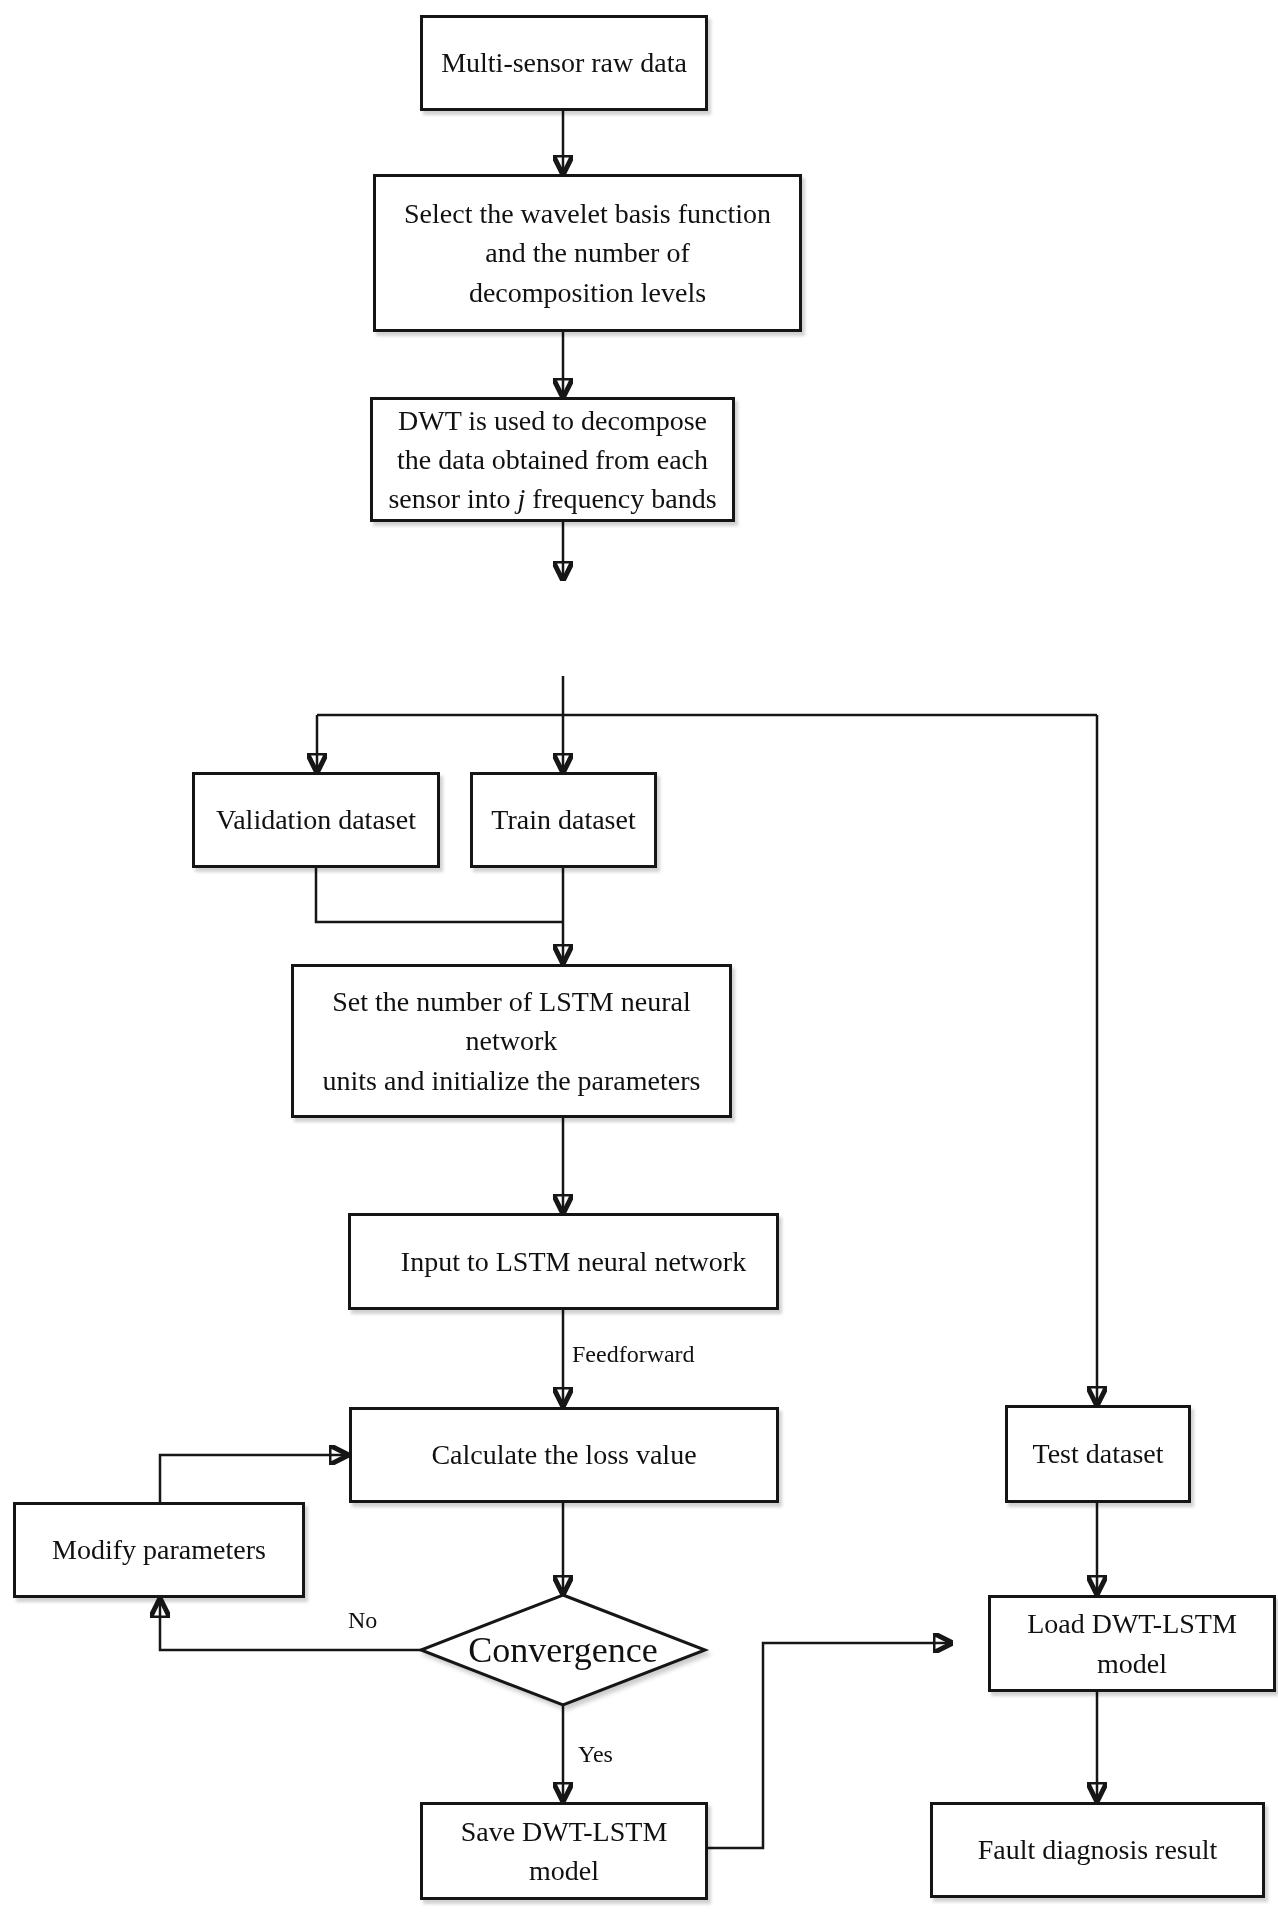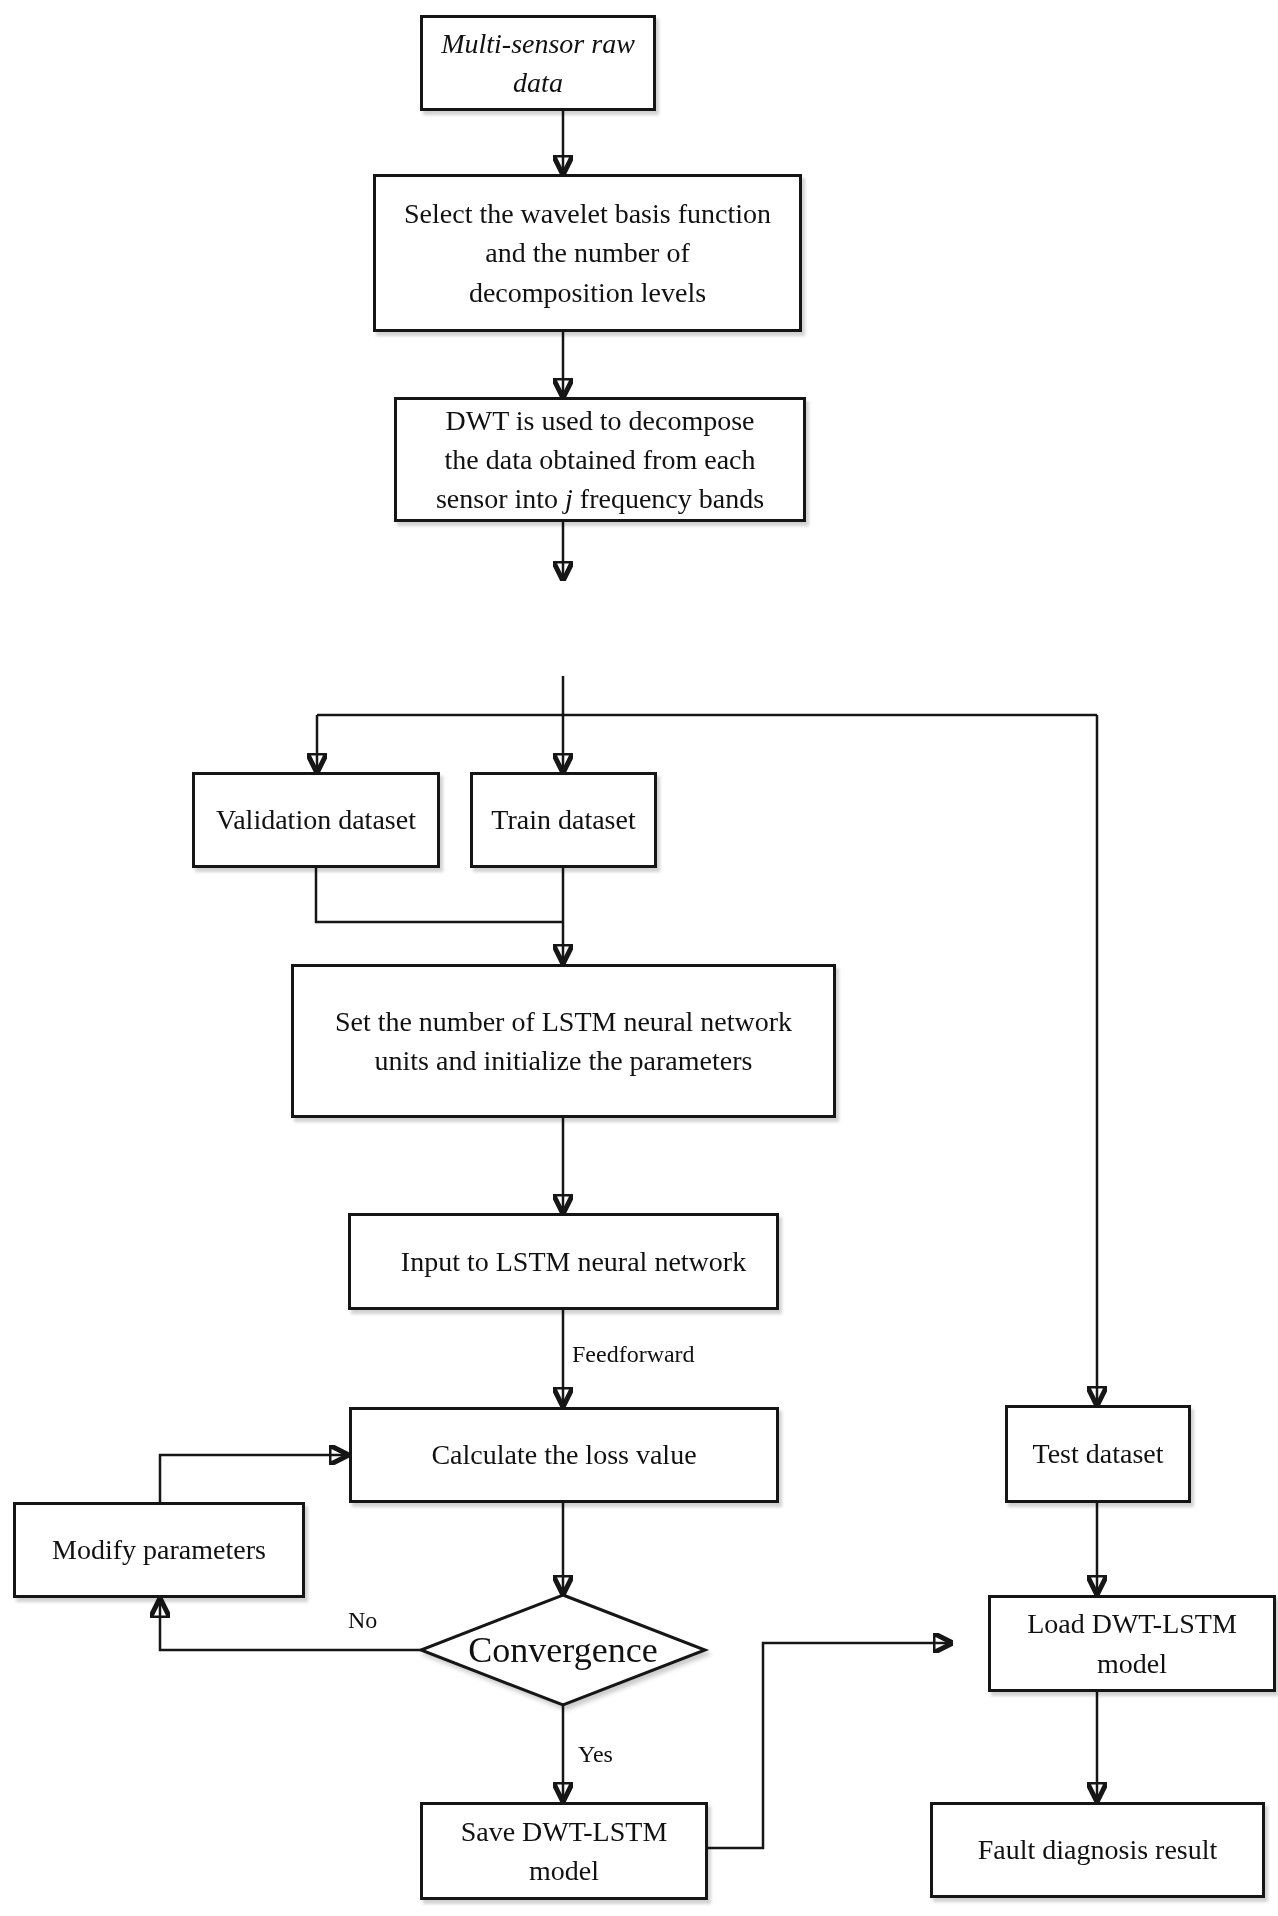--- a/index.html
+++ b/index.html
@@ -76,46 +76,46 @@
     <path d="M421,1650 H160 V1601" marker-end="url(#arrow)"></path>
     <path d="M160,1502 V1455 H346" marker-end="url(#arrow)"></path>
 
     <path d="M708,1848 H763 V1643 H950" marker-end="url(#arrow)"></path>
     <path d="M1097,1503 V1592" marker-end="url(#arrow)"></path>
     <path d="M1097,1692 V1799" marker-end="url(#arrow)"></path>
 
     <polygon class="decision" points="563,1595 705,1650 563,1705 421,1650"></polygon>
   </svg>
 
-  <div class="node" style="left:420px;top:15px;width:236px;height:96px;font-style:italic;">
+  <div class="node" style="left:420px;top:15px;width:288px;height:96px;">
     <span>Multi-sensor raw data</span>
   </div>
 
   <div class="node" style="left:349px;top:174px;width:429px;height:158px;margin-left:24px;">
     <span>Select the wavelet basis function
 and the number of
 decomposition levels</span>
   </div>
 
-  <div class="node" style="left:370px;top:397px;width:412px;height:125px;margin-left:24px;">
+  <div class="node" style="left:370px;top:397px;width:365px;height:125px;">
     <span><span>DWT is used to decompose
 the data obtained from each
 sensor into </span><span class="it">j</span><span> frequency bands</span></span>
   </div>
 
 
   <div class="node" style="left:192px;top:772px;width:248px;height:96px;">
     <span>Validation dataset</span>
   </div>
 
   <div class="node" style="left:470px;top:772px;width:187px;height:96px;">
     <span>Train dataset</span>
   </div>
 
-  <div class="node" style="left:291px;top:964px;width:545px;height:154px;">
+  <div class="node" style="left:291px;top:964px;width:441px;height:154px;">
     <span>Set the number of LSTM neural network
 units and initialize the parameters</span>
   </div>
 
   <div class="node" style="left:348px;top:1213px;width:431px;height:97px;padding-left:20px;">
     <span>Input to LSTM neural network</span>
   </div>
 
   <div class="node" style="left:349px;top:1407px;width:430px;height:96px;">
     <span>Calculate the loss value</span>

